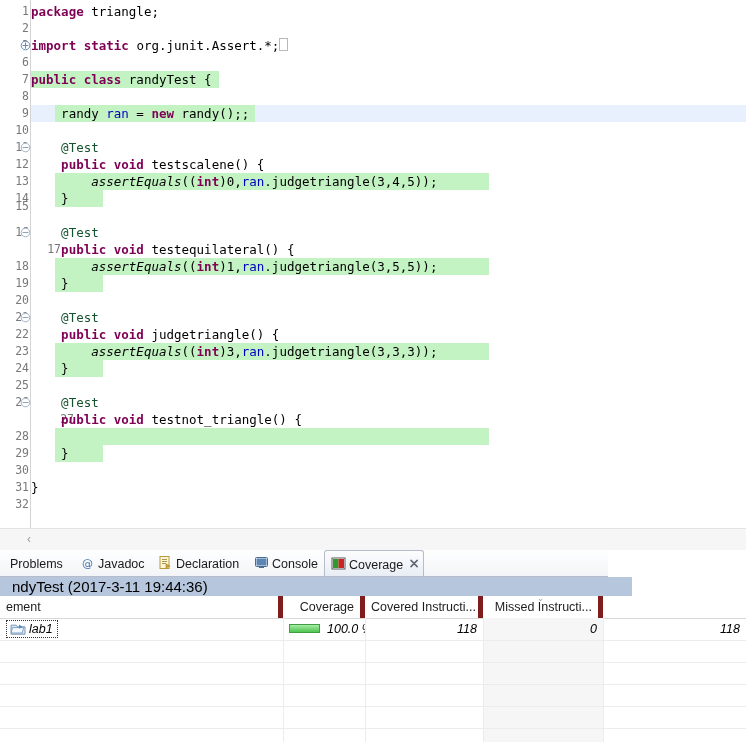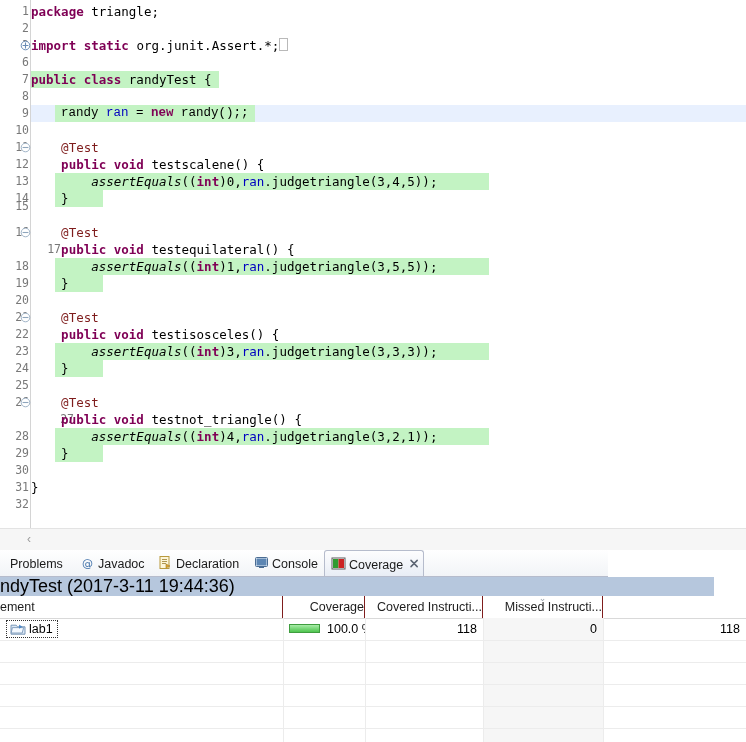--- a/index.html
+++ b/index.html
@@ -20,51 +20,51 @@
   .lnrow span.num{display:inline-block;padding-right:1px;}
   .fold{position:absolute;right:-1px;top:3px;width:11px;height:11px;}
   .fold svg{display:block;}
 
   .crow{position:absolute;left:0;height:17px;line-height:17px;white-space:pre;
         font-family:"DejaVu Sans Mono",monospace;font-size:12.5px;color:#000;}
   .curline{position:absolute;left:0;width:746px;height:17px;background:#e8f0fe;}
   .covbg{position:absolute;height:17px;background:#c3f3c3;}
 
   .kw{color:#7f0055;font-weight:bold;}
-  .ann{color:#7f1d1d;}
+  .ann{color:#14532d;}
   .fld{color:#0000c0;}
   .stat{font-style:italic;}
   .ws-box{display:inline-block;width:7px;height:11px;border:1px solid #b9b9b9;vertical-align:-1px;}
 
   
   .hscroll{position:absolute;left:0;top:528px;width:746px;height:21px;background:#f6f6f6;border-top:1px solid #e3e3e3;}
   .hscroll-arrow{position:absolute;left:22px;top:3px;width:14px;height:14px;color:#9a9a9a;font-size:12px;line-height:14px;text-align:center;}
 
   
   .bottom{position:absolute;left:0;top:550px;width:746px;height:192px;background:#ffffff;}
 
   .tabbar{position:absolute;left:0;top:0;width:608px;height:26px;
           background:linear-gradient(#ffffff,#f2f4f7);border-bottom:1px solid #b6bccc;}
   .tab{position:absolute;top:0;height:26px;line-height:26px;font-size:12.5px;color:#1a1a1a;white-space:nowrap;}
   .tab .tlabel{vertical-align:middle;}
   .tab.active{background:linear-gradient(#fdfdfe,#e8edf5);border-left:1px solid #b6bccc;border-right:1px solid #b6bccc;border-top:1px solid #b6bccc;border-top-left-radius:3px;border-top-right-radius:3px;}
   .ticon{display:inline-block;width:15px;height:15px;vertical-align:-3px;margin-right:3px;position:relative;}
   .tclose{display:inline-block;width:13px;height:13px;vertical-align:-2px;margin-left:5px;color:#5b6472;}
 
-  .session{position:absolute;left:0;top:27px;width:714px;height:19px;
-           background:#b6c7dd;line-height:19px;font-size:18px;color:#000;padding-left:0px;}
+  .session{position:absolute;left:0;top:27px;width:620px;height:19px;
+           background:#b6c7dd;line-height:19px;font-size:15px;color:#000;padding-left:12px;}
 
   .tablewrap{position:absolute;left:0;top:46px;width:746px;height:146px;background:#fff;}
   .thead{position:absolute;left:0;top:0;width:746px;height:22px;background:#ffffff;border-bottom:1px solid #d9d9d9;}
   .th{position:absolute;top:0;height:22px;line-height:22px;font-size:12.5px;color:#1d1d1d;
-      border-right:1px solid #7f1d1d;box-sizing:border-box;padding:0 0;white-space:nowrap;overflow:hidden;}
+      border-right:5px solid #7f1d1d;box-sizing:border-box;padding:0 6px;white-space:nowrap;overflow:hidden;}
   .th.num{text-align:right;}
   .sortmark{position:absolute;top:-1px;left:50%;margin-left:-5px;width:10px;height:7px;color:#9aa3ad;font-size:9px;line-height:7px;text-align:center;}
 
-  .trow{position:absolute;left:0;width:597px;height:22px;}
+  .trow{position:absolute;left:0;width:597px;height:22px;font-style:italic;}
   .tcell{position:absolute;top:0;height:22px;line-height:22px;font-size:12.5px;color:#000;
          box-sizing:border-box;padding:0 6px;white-space:nowrap;overflow:hidden;}
   .tcell.num{text-align:right;}
   .gridline{position:absolute;left:0;width:746px;height:1px;background:#ececec;}
   .colsep{position:absolute;top:0;width:1px;background:#ececec;}
   .shadecol{position:absolute;background:#f6f6f6;}
 
   .elemicon{display:inline-block;width:16px;height:14px;vertical-align:-3px;margin-right:3px;position:relative;}
   .selbox{position:absolute;border:1px dotted #333;box-sizing:border-box;}
 
@@ -134,43 +134,42 @@
         <div class="lnrow" style="top: 479px;"><span class="num">31</span></div>
         <div class="lnrow" style="top: 496px;"><span class="num">32</span></div>
       </div>
     <div class="code-area" id="codearea">
         <div class="crow" style="top: 3px;"><span class="kw">package </span><span>triangle;</span></div>
         <div class="crow" style="top: 37px;"><span class="kw">import </span><span class="kw">static </span><span>org.junit.Assert.*;</span><span class="ws-box"></span></div>
         <div class="covbg" style="top: 71px; left: 0px; width: 188px;"></div>
         <div class="crow" style="top: 71px;"><span class="kw">public </span><span class="kw">class </span><span>randyTest {</span></div>
         <div class="curline" style="top: 105px;"></div>
         <div class="covbg" style="top: 105px; left: 24px; width: 200px;"></div>
-        <div class="crow" style="top: 105px; font-family: Liberation Mono, monospace;"><span>    randy </span><span class="fld">ran</span><span> = </span><span class="kw">new </span><span>randy();;</span></div>
+        <div class="crow" style="top: 105px;"><span>    randy </span><span class="fld">ran</span><span> = </span><span class="kw">new </span><span>randy();;</span></div>
         <div class="crow" style="top: 139px;"><span class="ann">    @Test</span></div>
         <div class="crow" style="top: 156px;"><span>    </span><span class="kw">public </span><span class="kw">void </span><span>testscalene() {</span></div>
         <div class="covbg" style="top: 173px; left: 24px; width: 434px;"></div>
         <div class="crow" style="top: 173px;"><span>        </span><span class="stat">assertEquals</span><span>((</span><span class="kw">int</span><span>)0,</span><span class="fld">ran</span><span>.judgetriangle(3,4,5));</span></div>
         <div class="covbg" style="top: 190px; left: 24px; width: 48px;"></div>
         <div class="crow" style="top: 190px;"><span>    }</span></div>
         <div class="crow" style="top: 224px;"><span class="ann">    @Test</span></div>
         <div class="crow" style="top: 241px;"><span>    </span><span class="kw">public </span><span class="kw">void </span><span>testequilateral() {</span></div>
         <div class="covbg" style="top: 258px; left: 24px; width: 434px;"></div>
         <div class="crow" style="top: 258px;"><span>        </span><span class="stat">assertEquals</span><span>((</span><span class="kw">int</span><span>)1,</span><span class="fld">ran</span><span>.judgetriangle(3,5,5));</span></div>
         <div class="covbg" style="top: 275px; left: 24px; width: 48px;"></div>
         <div class="crow" style="top: 275px;"><span>    }</span></div>
         <div class="crow" style="top: 309px;"><span class="ann">    @Test</span></div>
-        <div class="crow" style="top: 326px;"><span>    </span><span class="kw">public </span><span class="kw">void </span><span>testisosceles() {</span></div>
+        <div class="crow" style="top: 326px;"><span>    </span><span class="kw">public </span><span class="kw">void </span><span>judgetriangle() {</span></div>
         <div class="covbg" style="top: 343px; left: 24px; width: 434px;"></div>
         <div class="crow" style="top: 343px;"><span>        </span><span class="stat">assertEquals</span><span>((</span><span class="kw">int</span><span>)3,</span><span class="fld">ran</span><span>.judgetriangle(3,3,3));</span></div>
         <div class="covbg" style="top: 360px; left: 24px; width: 48px;"></div>
         <div class="crow" style="top: 360px;"><span>    }</span></div>
         <div class="crow" style="top: 394px;"><span class="ann">    @Test</span></div>
         <div class="crow" style="top: 411px;"><span>    </span><span class="kw">public </span><span class="kw">void </span><span>testnot_triangle() {</span></div>
         <div class="covbg" style="top: 428px; left: 24px; width: 434px;"></div>
-        <div class="crow" style="top: 428px;"><span>        </span><span class="stat">assertEquals</span><span>((</span><span class="kw">int</span><span>)4,</span><span class="fld">ran</span><span>.judgetriangle(3,2,1));</span></div>
         <div class="covbg" style="top: 445px; left: 24px; width: 48px;"></div>
         <div class="crow" style="top: 445px;"><span>    }</span></div>
         <div class="crow" style="top: 479px;"><span>}</span></div>
       </div>
   </div>
 
   <div class="hscroll">
     <div class="hscroll-arrow">‹</div>
   </div>
 

